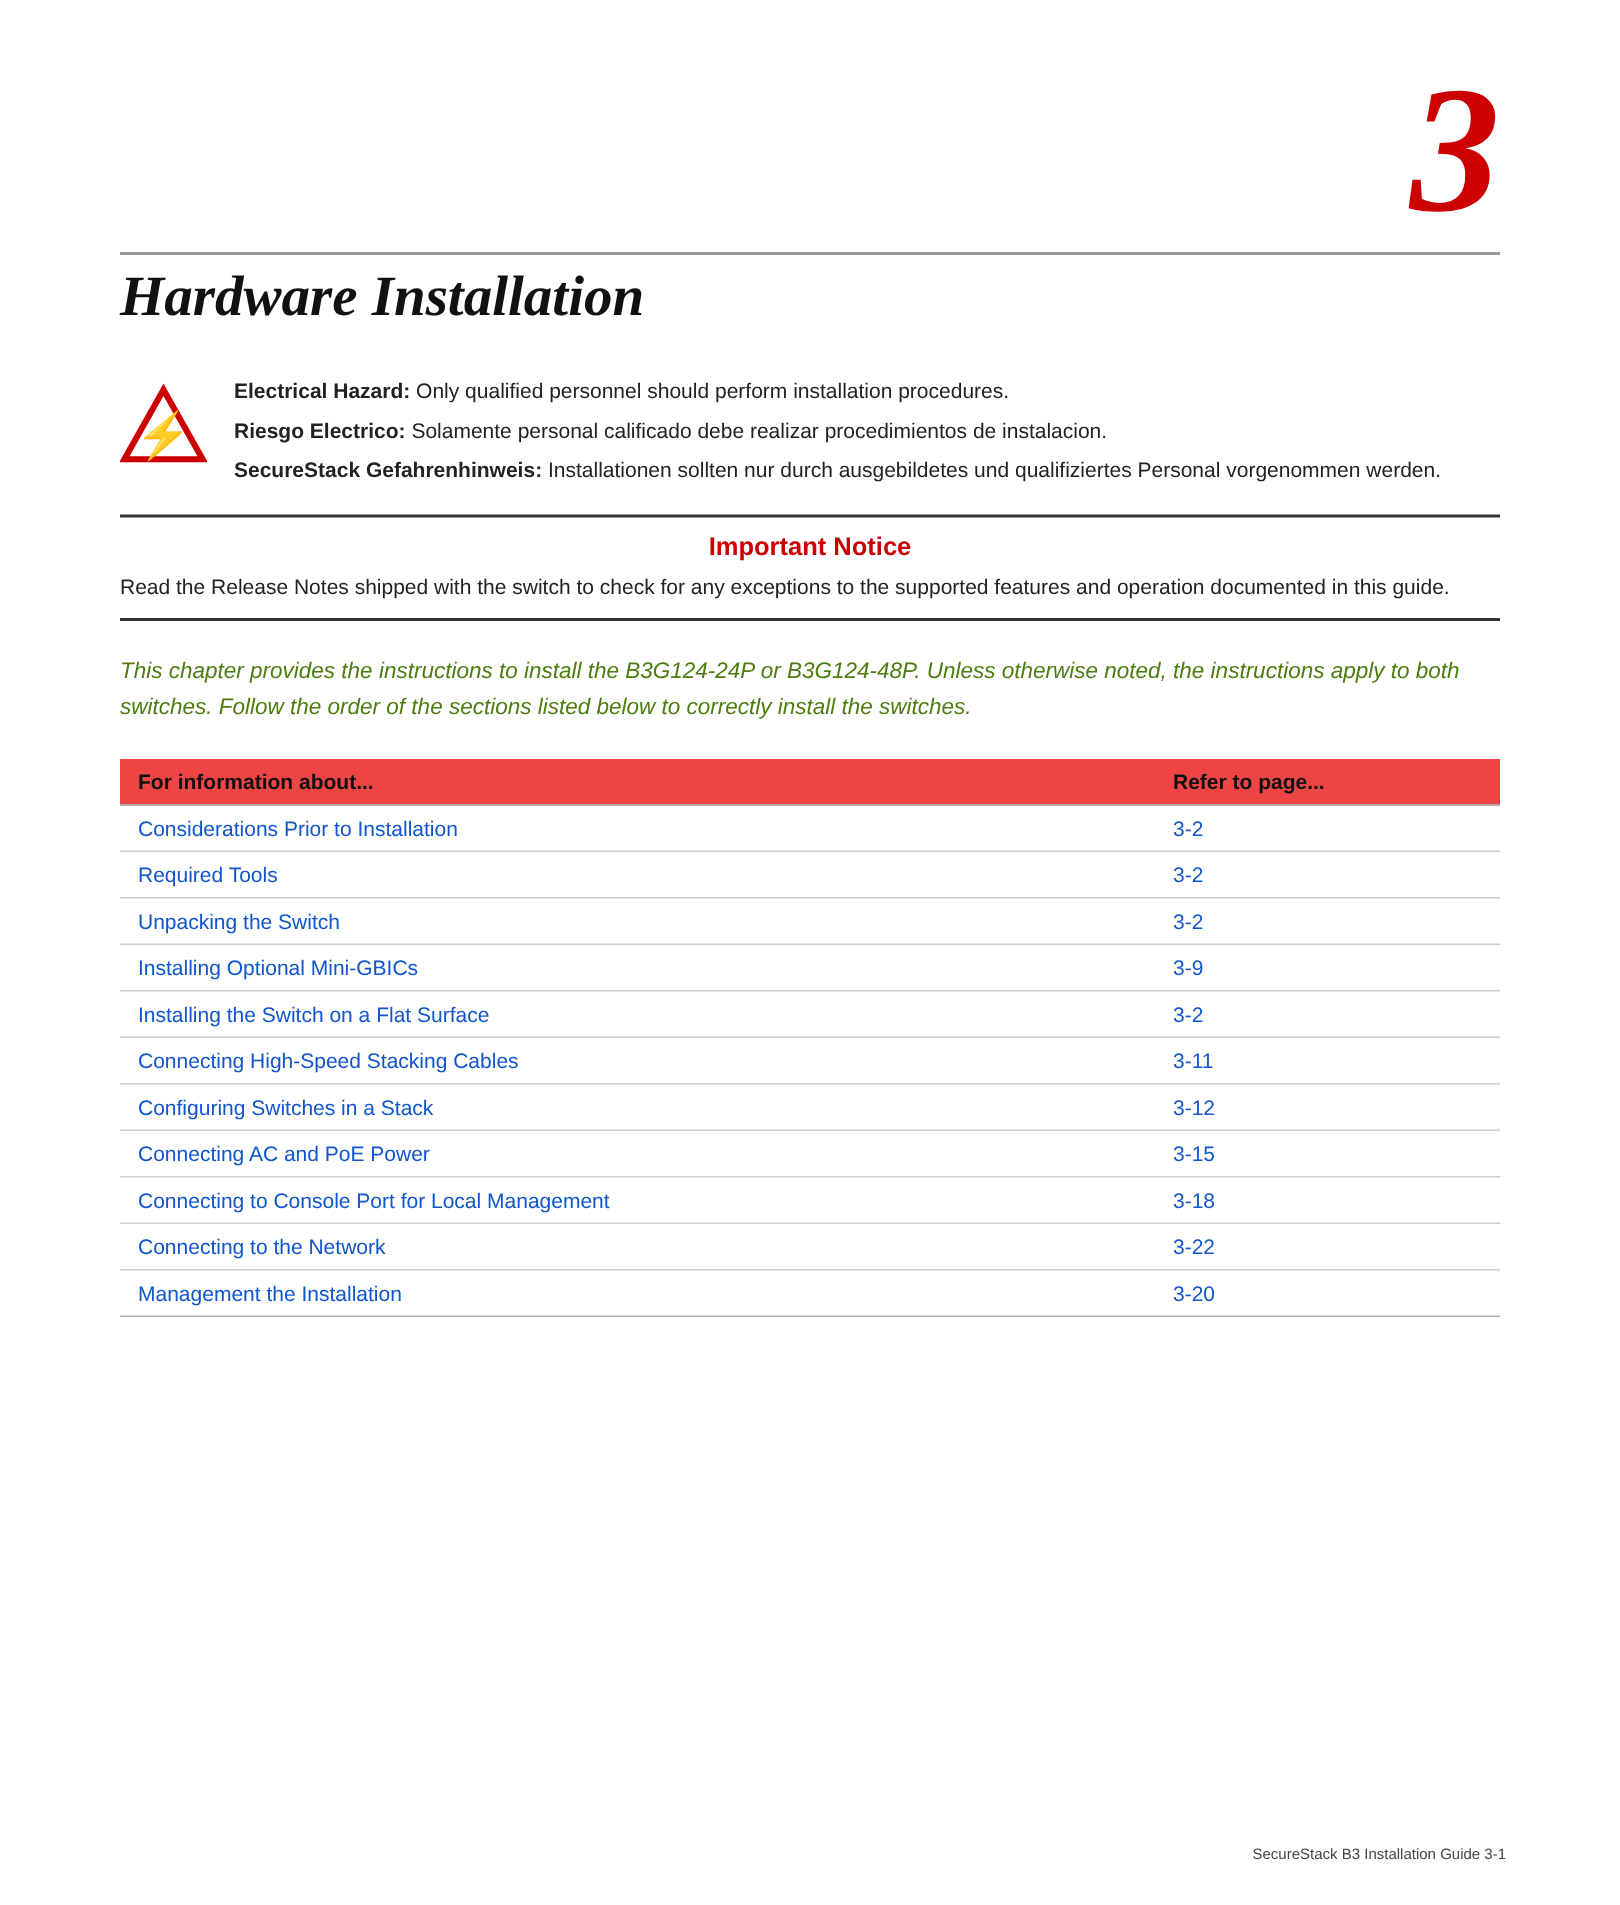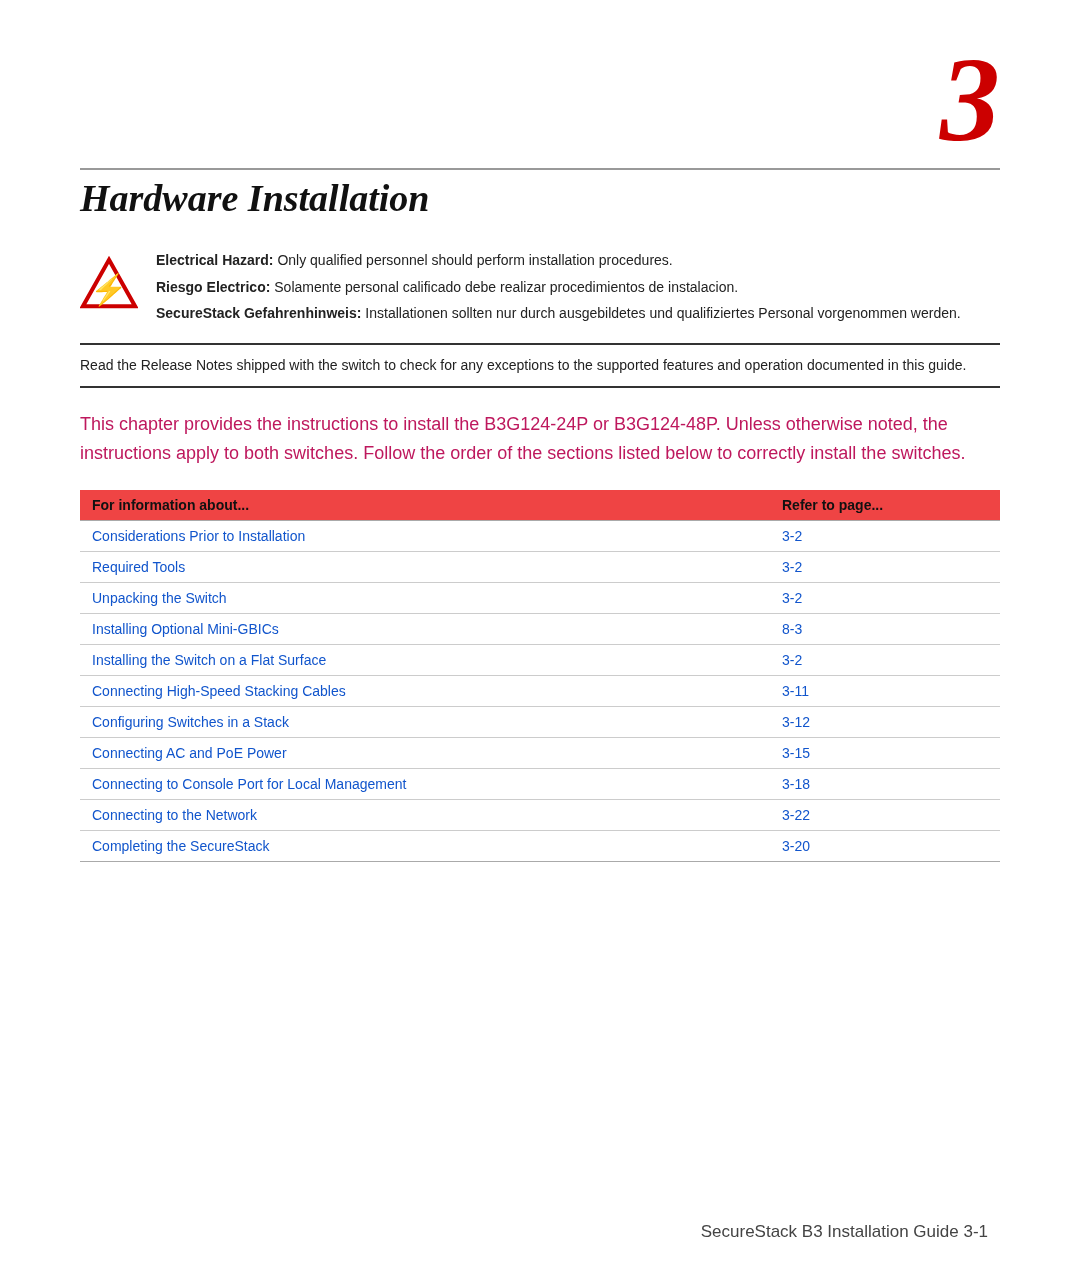--- a/index.html
+++ b/index.html
@@ -94,24 +94,25 @@
       margin-bottom: 6px;
     }
     .notice-body {
       font-size: 14px;
       color: #222;
       line-height: 1.5;
     }
 
     
     .body-para {
-      font-size: 18px;
+      font-size: 15px;
       line-height: 1.6;
-      color: #be185d;
+      color: #4d7c0f;
       margin-bottom: 22px;
+      font-style: italic;
     }
 
     
     .toc-table {
       width: 100%;
       border-collapse: collapse;
       margin-bottom: 30px;
     }
     .toc-table thead tr th {
       background: #ef4444;
@@ -139,22 +140,22 @@
       color: #1155cc;
     }
     .toc-table tbody tr:last-child td {
       border-bottom: 1px solid #aaa;
     }
 
     
     .page-footer {
       position: absolute;
       bottom: 28px;
-      right: 92px;
-      font-size: 17px;
+      right: 76px;
+      font-size: 10px;
       color: #444;
     }
 
     
     .triangle-svg {
       width: 58px;
       height: 58px;
     }
   </style>
 </head>
@@ -187,20 +188,21 @@
         <span> Solamente personal calificado debe realizar procedimientos de instalacion.</span>
       </p>
       <p>
         <strong>SecureStack Gefahrenhinweis:</strong>
         <span> Installationen sollten nur durch ausgebildetes und qualifiziertes Personal vorgenommen werden.</span>
       </p>
     </div>
   </div>
 
   <div class="notice-box">
+    <div class="notice-title">Important Notice</div>
     <div class="notice-body">Read the Release Notes shipped with the switch to check for any exceptions to the supported features and operation documented in this guide.</div>
   </div>
 
   <div class="body-para">This chapter provides the instructions to install the B3G124-24P or B3G124-48P. Unless otherwise noted, the instructions apply to both switches. Follow the order of the sections listed below to correctly install the switches.</div>
 
   <table class="toc-table">
     <thead>
       <tr>
         <th>For information about...</th>
         <th>Refer to page...</th>
@@ -214,21 +216,21 @@
         <tr>
           <td>Required Tools</td>
           <td>3-2</td>
         </tr>
         <tr>
           <td>Unpacking the Switch</td>
           <td>3-2</td>
         </tr>
         <tr>
           <td>Installing Optional Mini-GBICs</td>
-          <td>8-3</td>
+          <td>3-9</td>
         </tr>
         <tr>
           <td>Installing the Switch on a Flat Surface</td>
           <td>3-2</td>
         </tr>
         <tr>
           <td>Connecting High-Speed Stacking Cables</td>
           <td>3-11</td>
         </tr>
         <tr>
@@ -241,21 +243,21 @@
         </tr>
         <tr>
           <td>Connecting to Console Port for Local Management</td>
           <td>3-18</td>
         </tr>
         <tr>
           <td>Connecting to the Network</td>
           <td>3-22</td>
         </tr>
         <tr>
-          <td>Completing the SecureStack</td>
+          <td>Management the Installation</td>
           <td>3-20</td>
         </tr>
       </tbody>
   </table>
 
   <div class="page-footer">SecureStack B3 Installation Guide   3-1</div>
 
 </div>
 
 </body></html>

